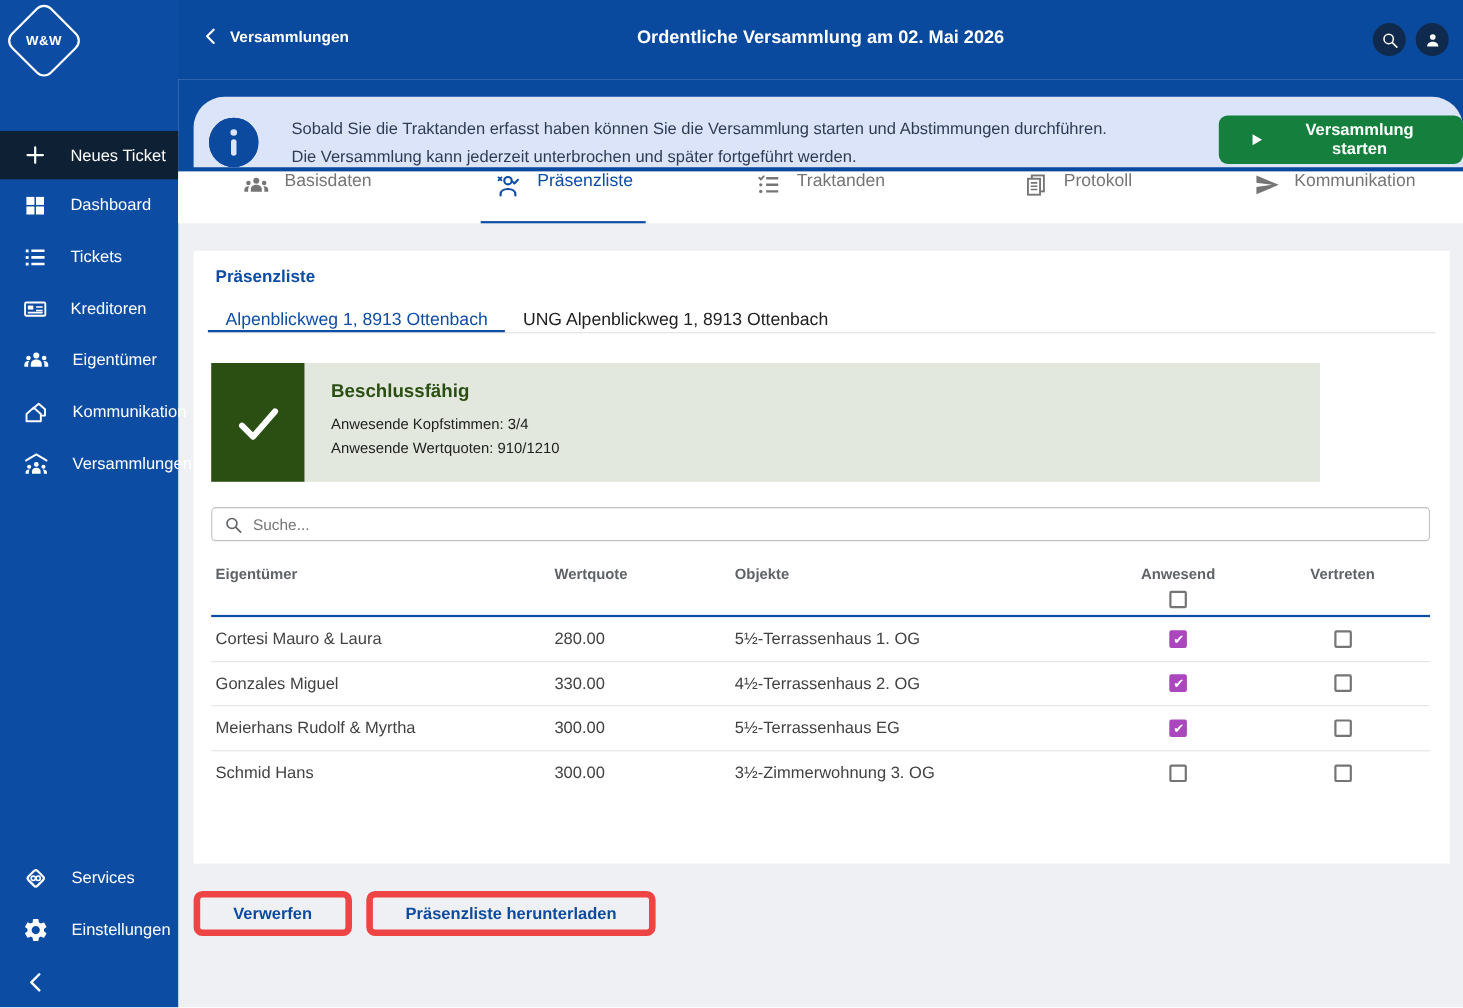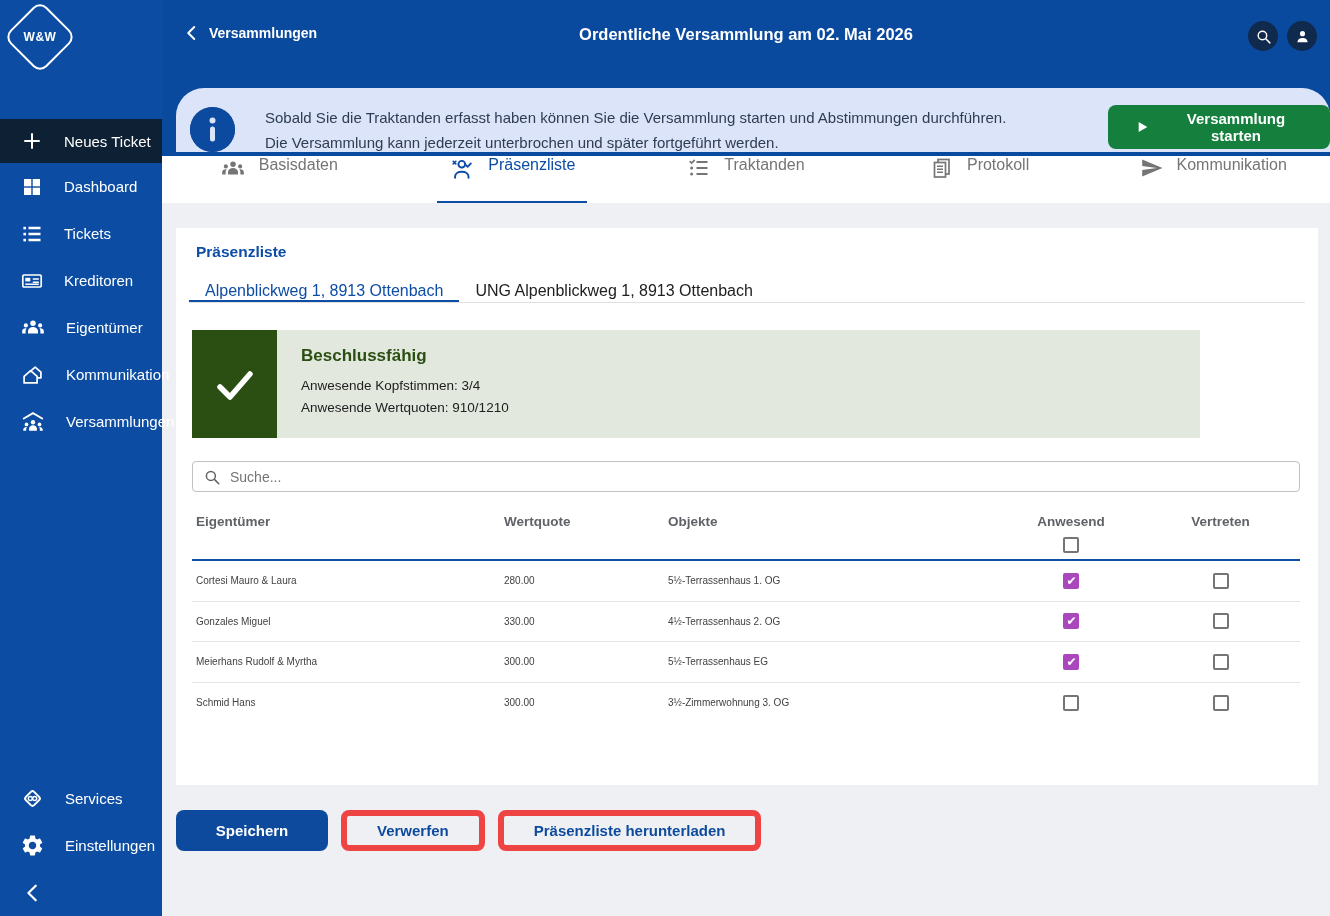--- a/index.html
+++ b/index.html
@@ -56,21 +56,21 @@
 
   .searchbox { position:absolute; left:16px; top:233px; width:1108px; height:31px; border:1px solid #c2c2c2; border-radius:4px; display:flex; align-items:center; padding:0 10px; gap:9px; background:#fff; }
   .searchbox input { border:none; outline:none; flex:1; font-family:inherit; font-size:14px; color:#424242; background:transparent; }
   .searchbox input::placeholder { color:#757575; }
 
   .table { position:absolute; left:16px; top:270px; width:1108px; }
   .thead { display:flex; align-items:flex-start; border-bottom:2px solid #0d4da6; padding-bottom:6px; }
   .th { font-size:13.5px; font-weight:bold; color:#5f6368; padding-top:16px; }
   .tr { display:flex; align-items:center; height:40.5px; border-bottom:1px solid #e4e4e4; }
   .tr.last { border-bottom:none; }
-  .td { font-size:10px; color:#424242; }
+  .td { font-size:15px; color:#424242; }
   .c1 { width:312px; padding-left:4px; }
   .c2 { width:164px; }
   .c3 { width:333px; }
   .c4 { width:140px; display:flex; flex-direction:column; align-items:center; gap:8px; }
   .c5 { width:159px; display:flex; flex-direction:column; align-items:center; }
   .c4.cell,.c5.cell { justify-content:center; }
 
   .cb { width:16px; height:16px; border:2px solid #757575; border-radius:2px; background:#fff; cursor:pointer; position:relative; }
   .cb.checked { background:#ab47bc; border-color:#ab47bc; }
   .cb.checked::after { content:"\2714"; position:absolute; left:1.5px; top:-1px; color:#fff; font-size:12px; }
@@ -400,18 +400,17 @@
             <span class="cb"></span>
           </div>
         <div class="td c5 cell">
             <span class="cb"></span>
           </div>
       </div>
     </div>
   </div>
 
   <div class="footer-btns">
-    <button class="btn primary">Speichern</button>
     <button class="btn outline">Verwerfen</button>
     <button class="btn outline">Präsenzliste herunterladen</button>
   </div>
 
 </div>
 
 </body></html>

